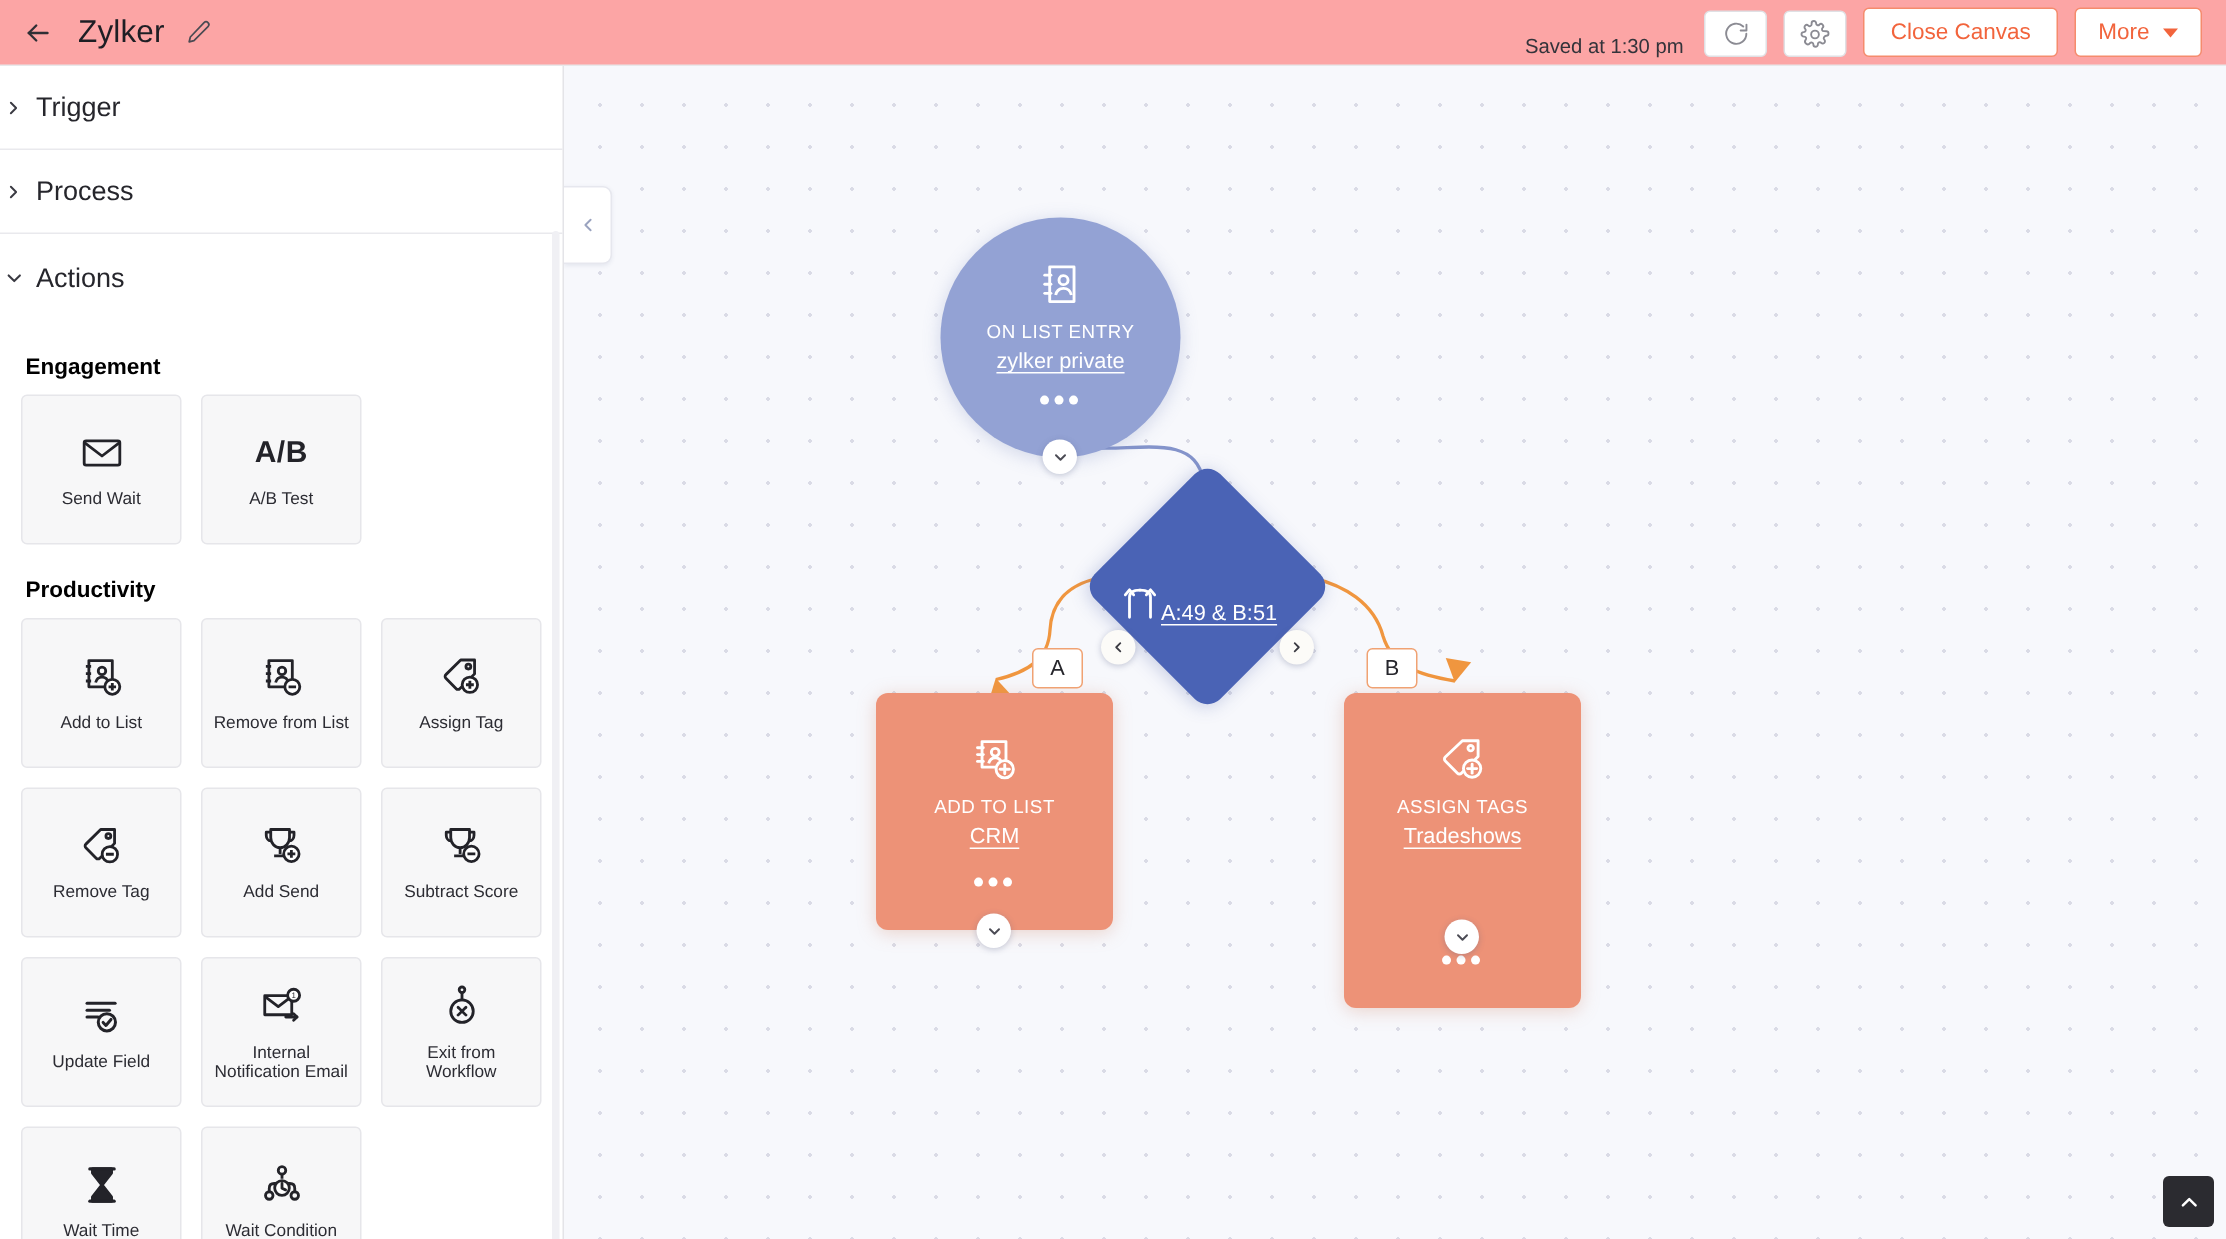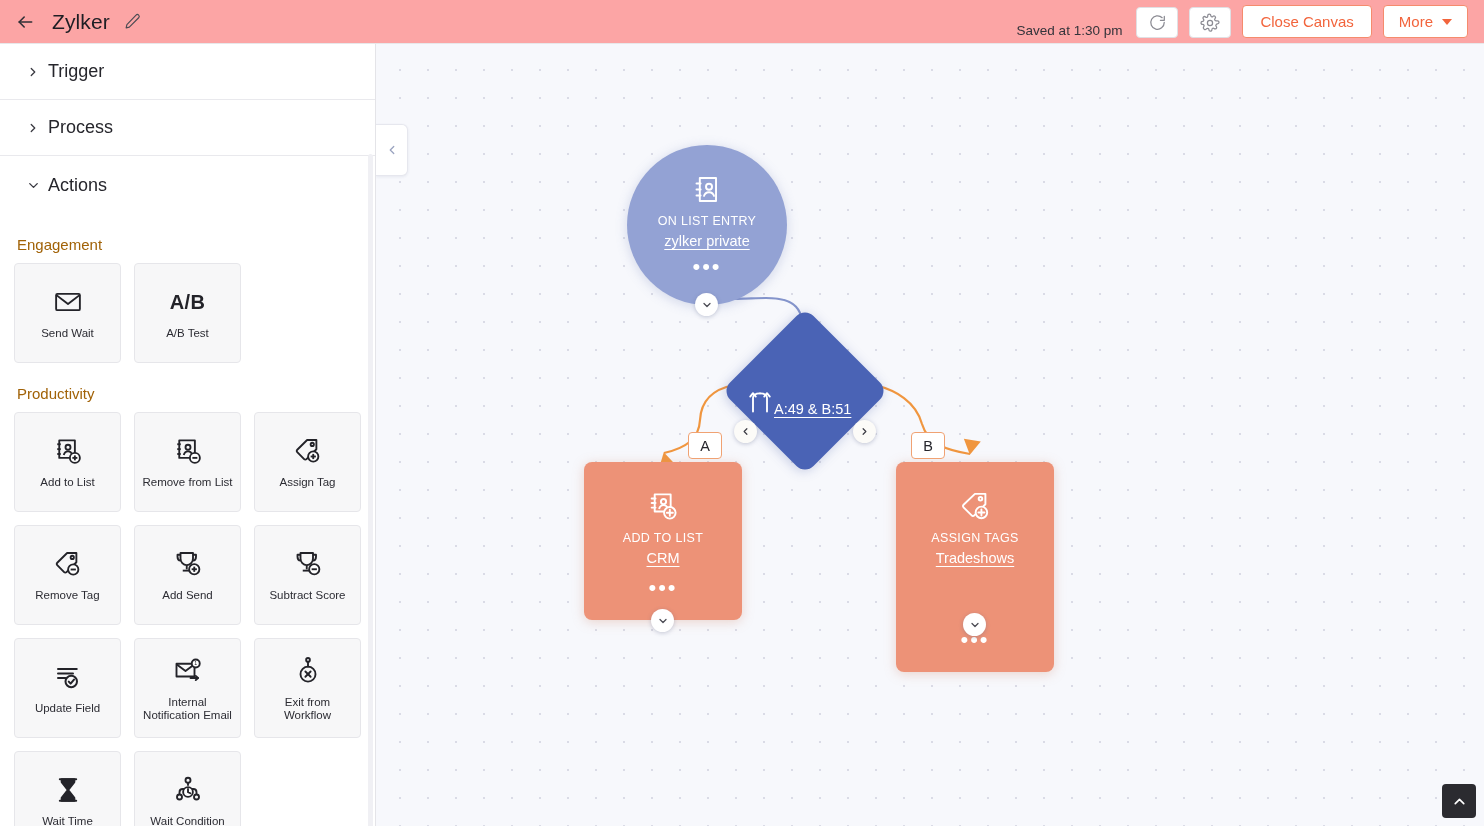--- a/index.html
+++ b/index.html
@@ -54,29 +54,29 @@
   
   .body { flex: 1; display: flex; position: relative; min-height: 0; }
 
   
   .sidebar {
     width: 376px; min-width: 376px; height: 100%; background: #fff;
     border-right: 1px solid #e4e4e8; position: relative; overflow: hidden;
   }
   .sidebar-scroll { height: 100%; overflow-y: auto; padding-bottom: 10px; }
   .sec-row {
-    height: 56px; display: flex; align-items: center; padding: 0 26px;
+    height: 56px; display: flex; align-items: center; padding: 0 2px;
     border-bottom: 1px solid #e9e9ed; cursor: pointer;
   }
   .sec-row .chev { width: 22px; color: #3a3a42; display: flex; align-items: center; }
   .sec-row .sec-label { font-size: 18px; color: #26262c; font-weight: 400; }
   .sec-row.open { border-bottom: none; height: 58px; }
 
   .grp-title {
-    font-size: 15px; font-weight: normal; color: #a16207;
+    font-size: 15px; font-weight: bold; color: #000000;
     padding: 22px 0 10px 2px; margin-left: 1px;
   }
   .cards { display: flex; gap: 13px; flex-wrap: wrap; }
   .card {
     width: 107px; height: 100px; border: 1px solid #e6e6ea; border-radius: 4px;
     background: #f7f7f8; display: flex; flex-direction: column; align-items: center;
     justify-content: center; cursor: pointer; padding: 4px 5px;
   }
   .card .ic { height: 34px; display: flex; align-items: center; justify-content: center; color: #232329; }
   .card .cap {

